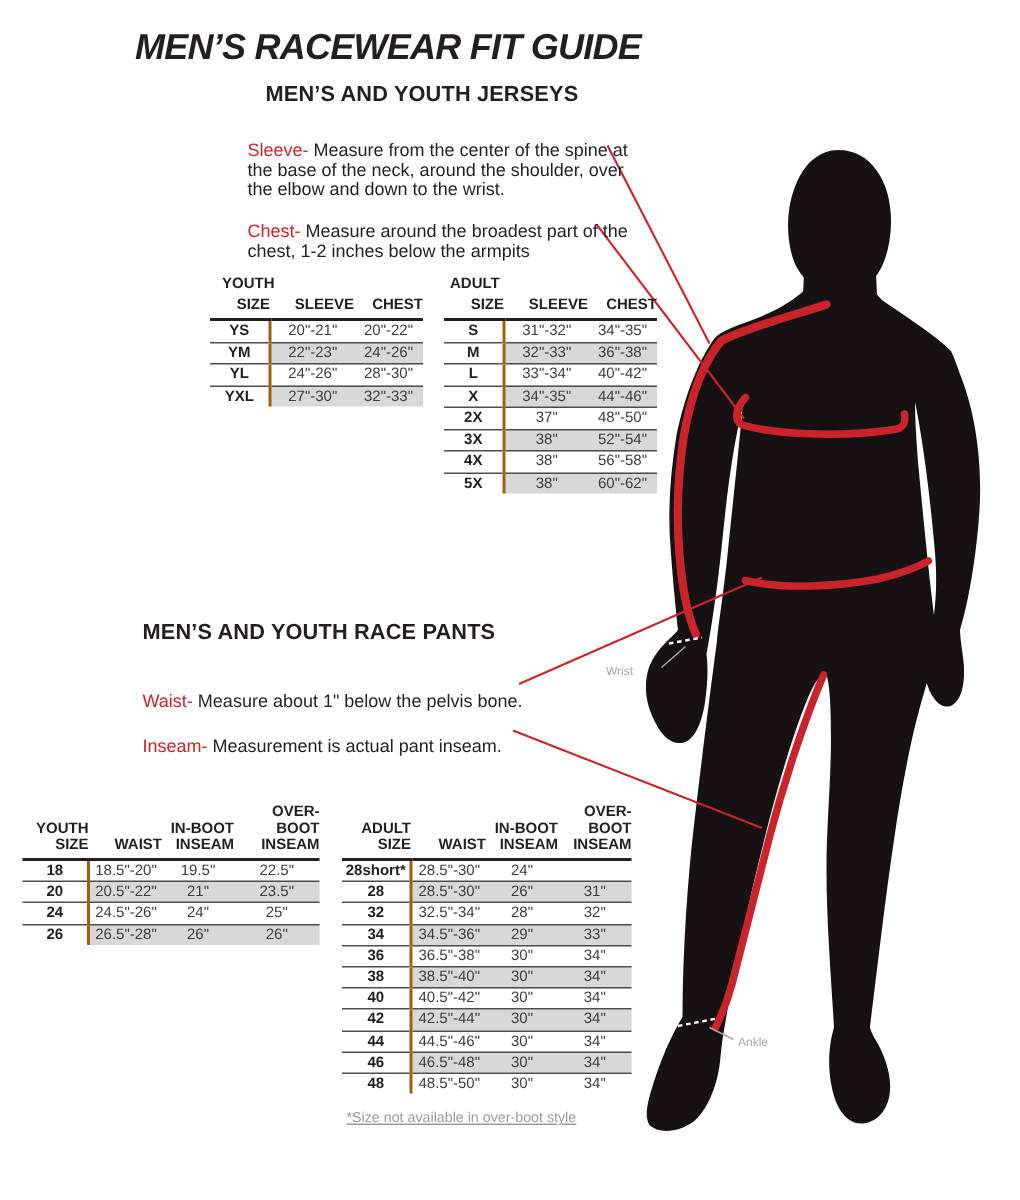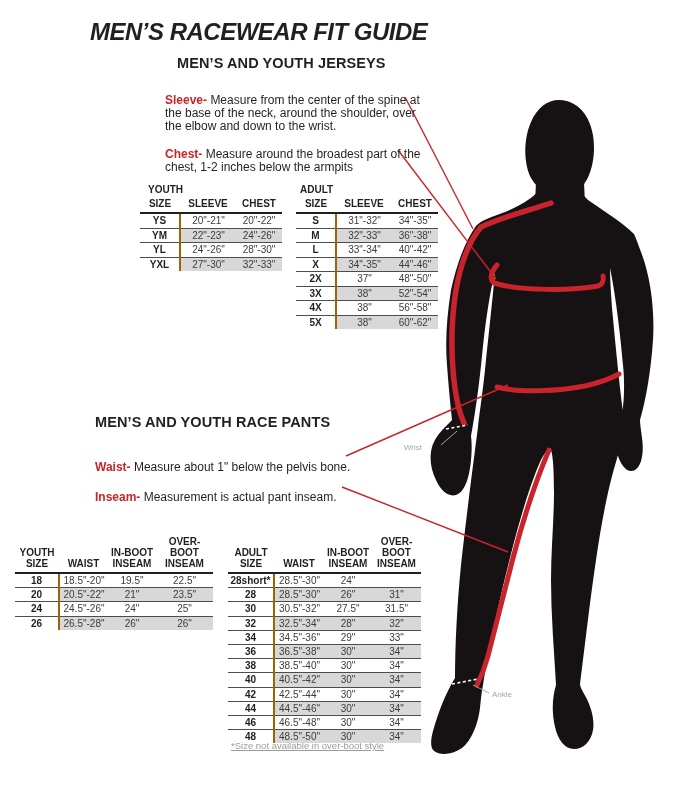--- a/index.html
+++ b/index.html
@@ -17,27 +17,27 @@
   }
   .section-heading{font-size:14.5px;font-weight:bold;white-space:nowrap;letter-spacing:0.1px;}
   .jersey-heading{left:177px;top:55px;}
   .pants-heading{left:95px;top:414px;}
 
   .para{font-size:12px;line-height:13px;}
   .sleeve-para{left:165px;top:82px;width:256px;}
   .chest-para{left:165px;top:136px;width:256px;}
   .waist-para{left:95px;top:449px;width:300px;white-space:nowrap;}
   .inseam-para{left:95px;top:479px;width:300px;white-space:nowrap;}
-  .red{color:#c9242b;font-weight:bold;}
+  .red{color:#c9242b;font-weight:normal;}
 
   .tbl{z-index:1;}
   .tbl .grp{font-size:10px;font-weight:bold;padding-left:8px;margin-bottom:3px;}
   .tbl table{border-collapse:collapse;table-layout:fixed;width:100%;}
   .tbl th{
-    font-size:10px;font-weight:bold;text-align:center;vertical-align:bottom;
+    font-size:10px;font-weight:bold;text-align:right;vertical-align:bottom;
     padding:0 0 3px 0;border-bottom:2px solid #231f20;line-height:11px;
   }
   .tbl th span{display:block;}
   .tbl td{
     font-size:10px;text-align:center;padding:0;
     border-bottom:1px solid #4d4d4d;color:#3c3c3c;
   }
   .tbl tbody tr:last-child td{border-bottom:none;margin-top:20px;}
   .tbl td:first-child{font-weight:bold;color:#231f20;border-right:2px solid #a16207;}
   .tbl tbody tr:nth-child(even) td + td{background:#d8d8d8;}
@@ -332,26 +332,20 @@
             <td>24"</td>
             <td></td>
           </tr>
           <tr>
             <td>28</td>
             <td>28.5"-30"</td>
             <td>26"</td>
             <td>31"</td>
           </tr>
           <tr>
-            <td>30</td>
-            <td>30.5"-32"</td>
-            <td>27.5"</td>
-            <td>31.5"</td>
-          </tr>
-          <tr>
             <td>32</td>
             <td>32.5"-34"</td>
             <td>28"</td>
             <td>32"</td>
           </tr>
           <tr>
             <td>34</td>
             <td>34.5"-36"</td>
             <td>29"</td>
             <td>33"</td>

